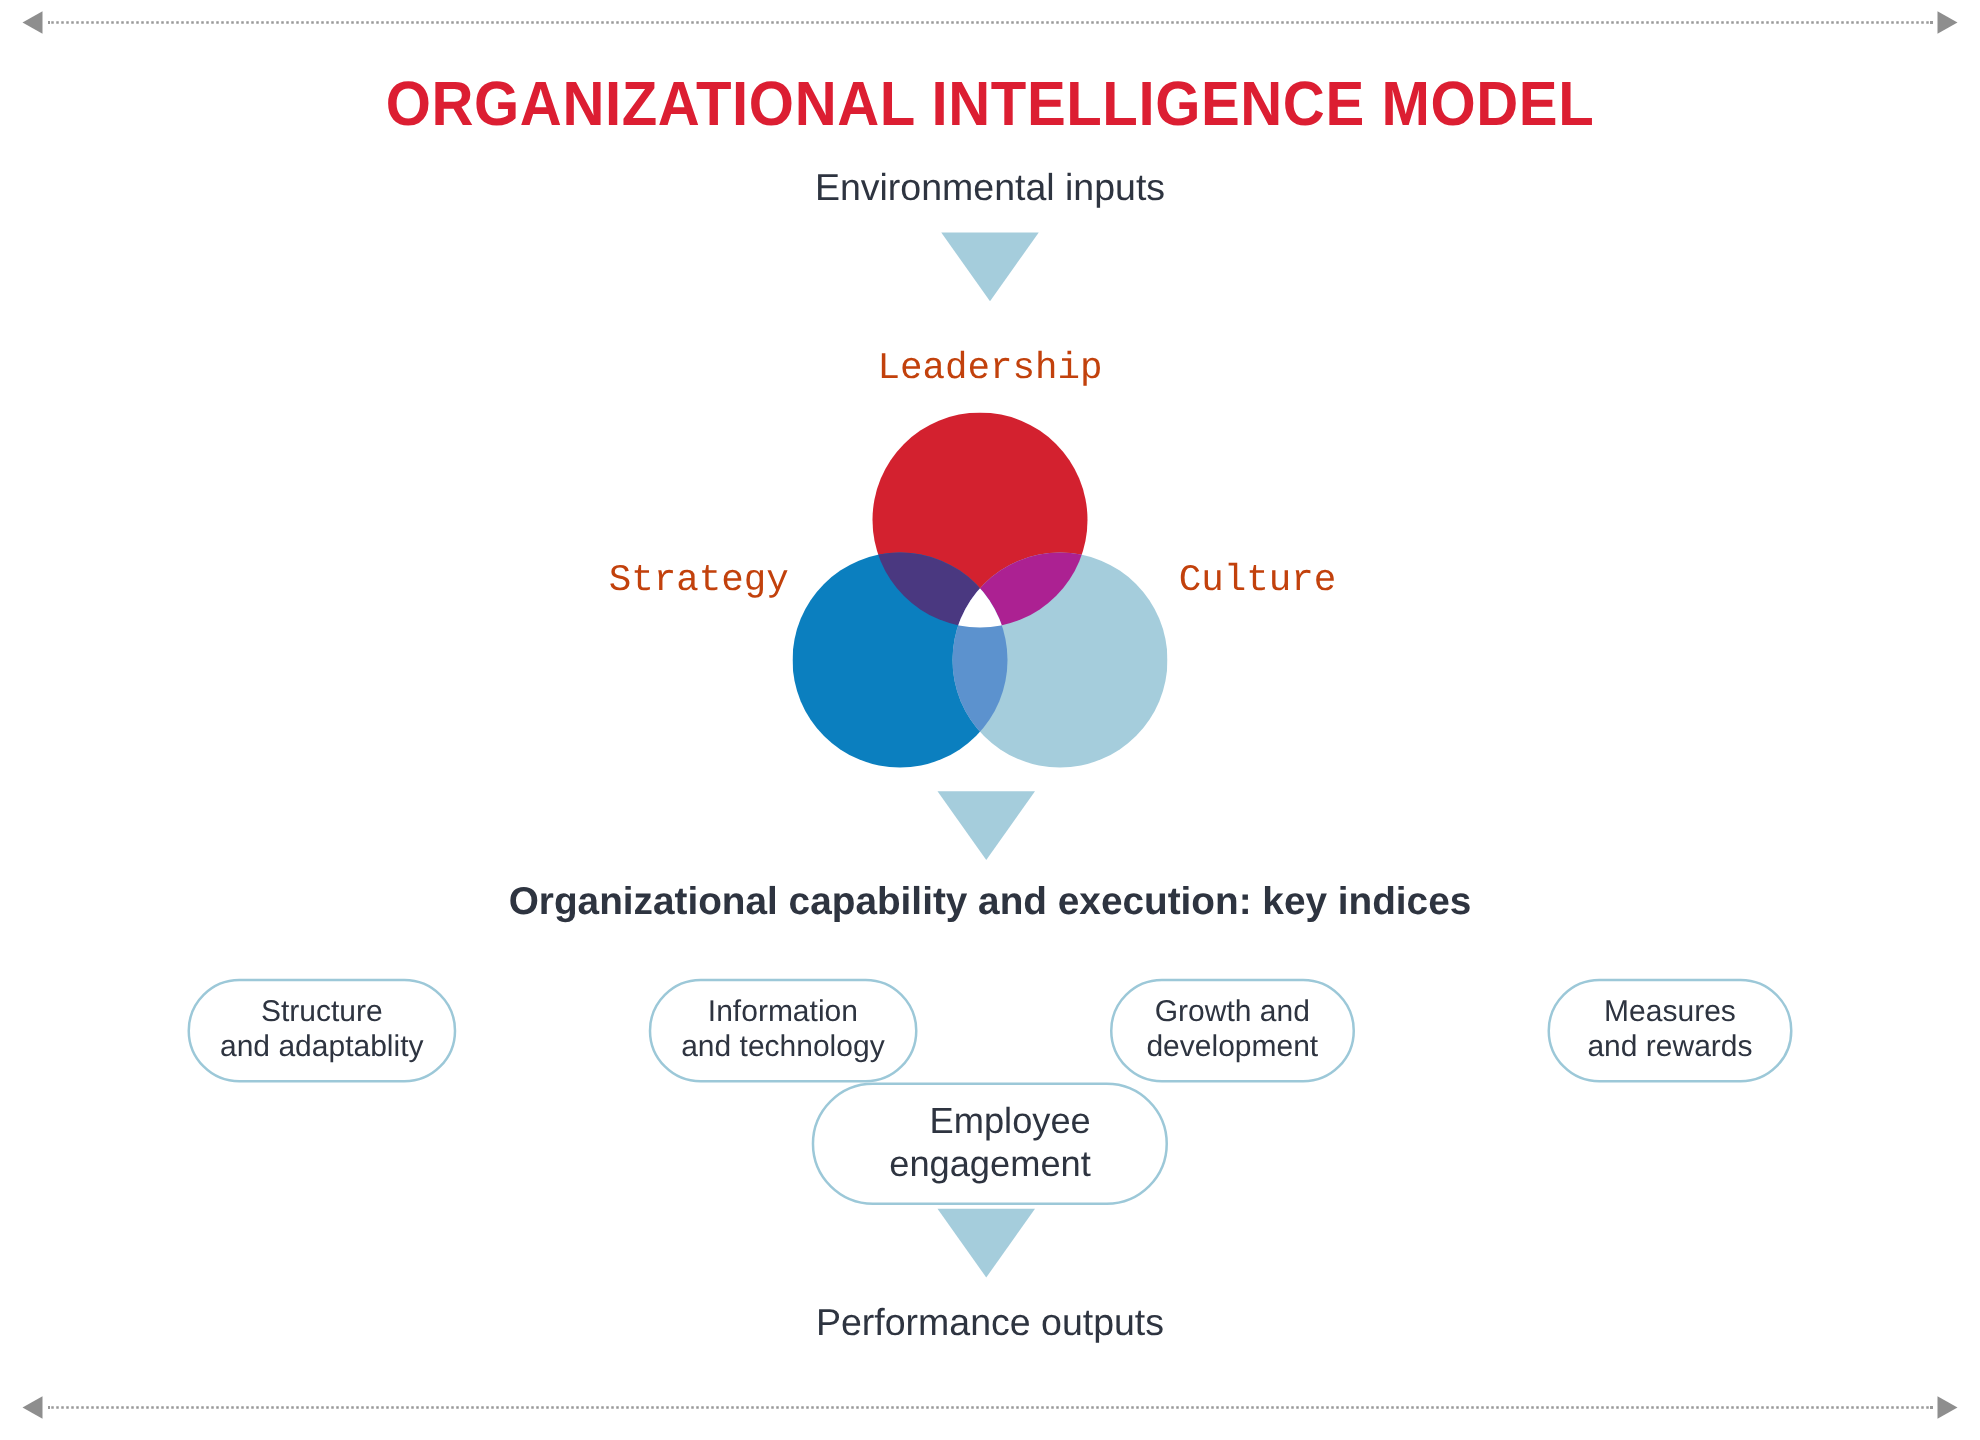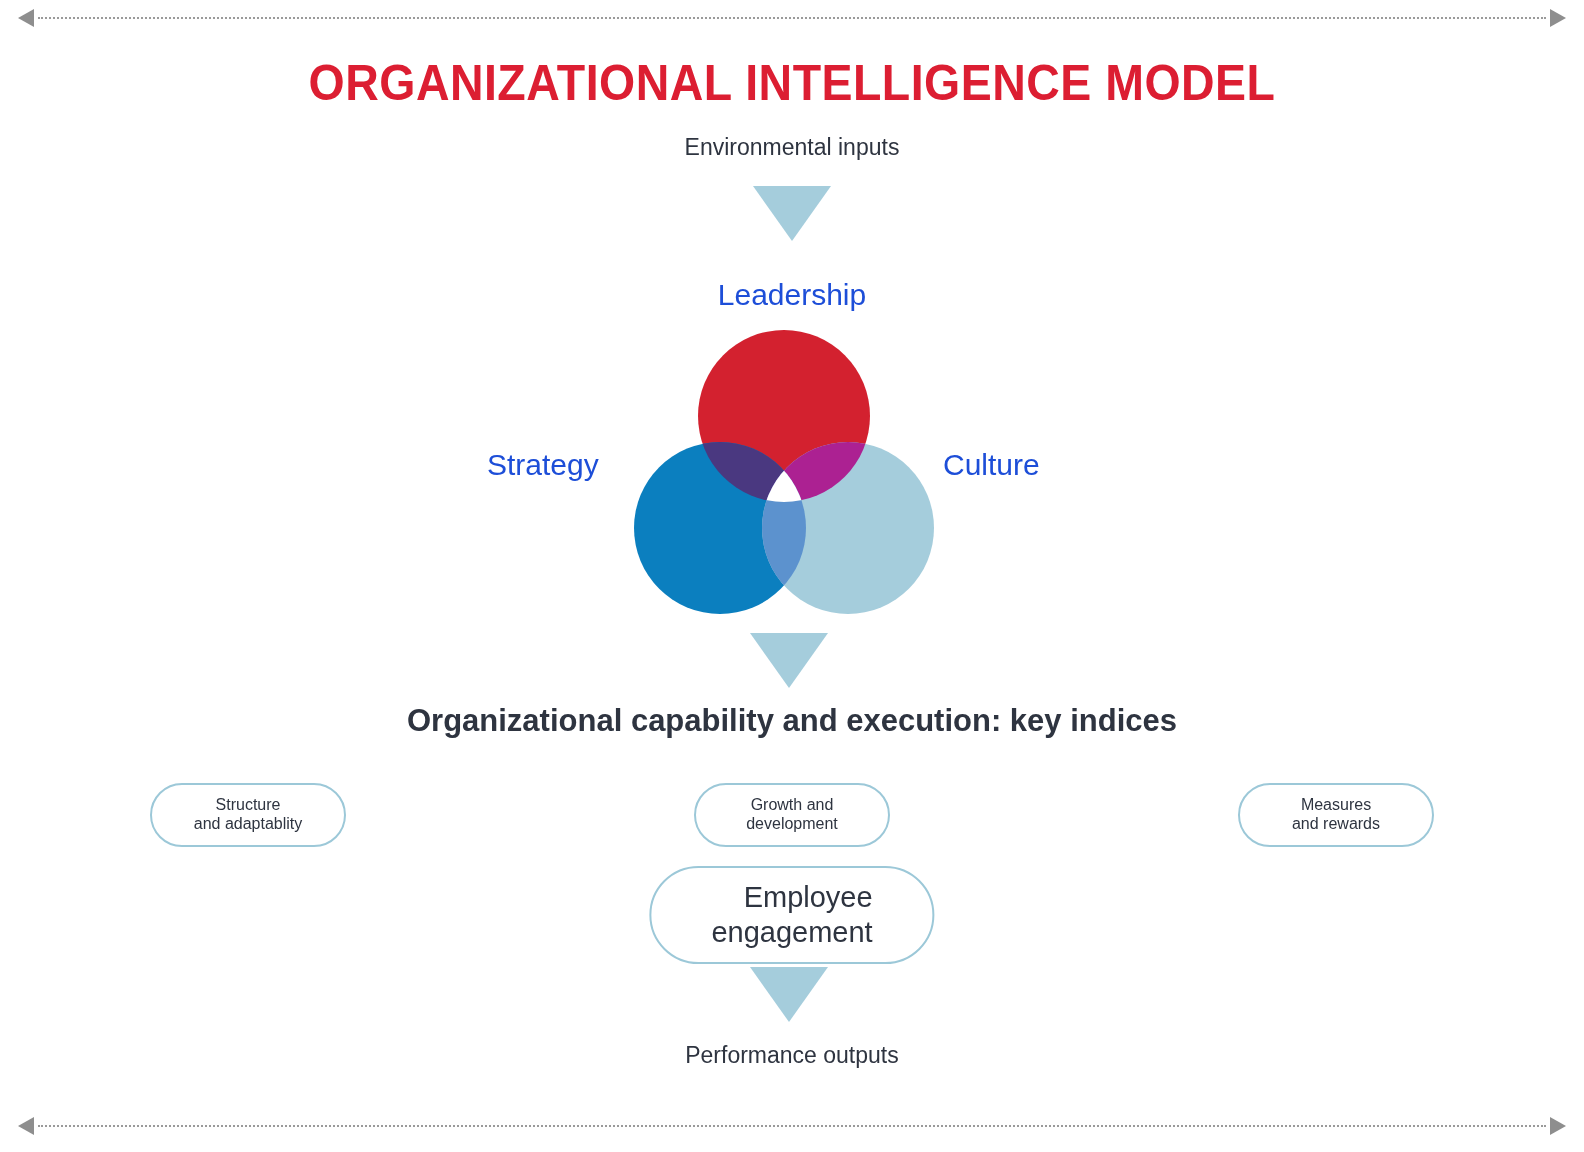--- a/index.html
+++ b/index.html
@@ -57,21 +57,21 @@
     color: #dc1e32;
     transform: scaleX(0.93);
   }
 
   
   .caption {
     position: absolute;
     left: 0;
     width: 100%;
     text-align: center;
-    font-size: 23px;
+    font-size: 30px;
     font-weight: 400;
     color: #2e3440;
     white-space: nowrap;
   }
   .caption.env   { top: 134px; }
   .caption.indices { top: 703px; font-size: 31px; font-weight: bold; }
   .caption.perf  { top: 1042px; }
 
   
   .tri {
@@ -92,43 +92,44 @@
     left: 634px;
     top: 330px;
     width: 300px;
     height: 285px;
   }
   .venn svg { display: block; }
 
   .venn-label {
     position: absolute;
     font-size: 30px;
-    color: #1d4ed8;
+    color: #c2410c;
     white-space: nowrap;
+    font-family: Liberation Mono, monospace;
   }
   .venn-label.leadership { top: 278px; left: 0; width: 100%; text-align: center; }
   .venn-label.strategy   { top: 448px; left: 487px; }
   .venn-label.culture    { top: 448px; left: 943px; }
 
   
   .pill-row {
     position: absolute;
     top: 783px;
     left: 150px;
     width: 1284px;
     display: flex;
     justify-content: space-between;
     align-items: center;
   }
   .pill {
     border: 2px solid #9cc8d8;
     border-radius: 999px;
     background: #ffffff;
     text-align: center;
-    font-size: 16px;
+    font-size: 24px;
     line-height: 1.18;
     color: #2e3440;
     padding: 11px 24px;
     min-width: 196px;
     box-sizing: border-box;
     white-space: pre-line;
   }
   .pill-engagement {
     position: absolute;
     top: 866px;
@@ -203,20 +204,22 @@
   </svg>
 </div>
 
 <div class="tri t2"></div>
 
 <div class="caption indices">Organizational capability and execution: key indices</div>
 
 <div class="pill-row">
   <div class="pill">Structure
 and adaptablity</div>
+  <div class="pill">Information
+and technology</div>
   <div class="pill">Growth and
 development</div>
   <div class="pill">Measures
 and rewards</div>
 </div>
 
 <div class="pill-engagement">Employee
 engagement</div>
 
 <div class="tri t3"></div>

